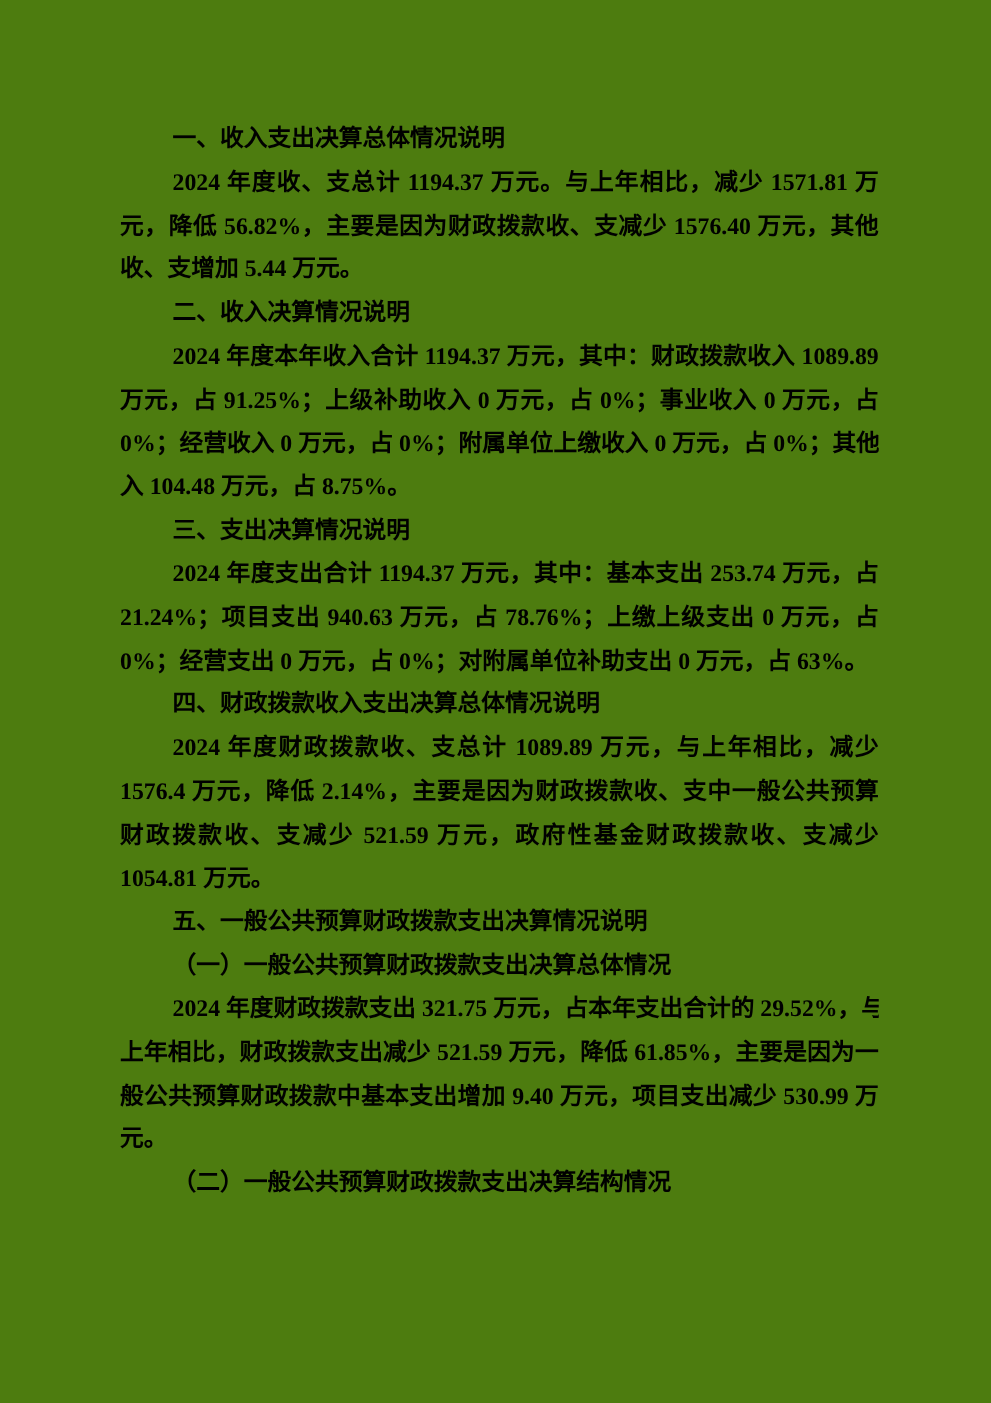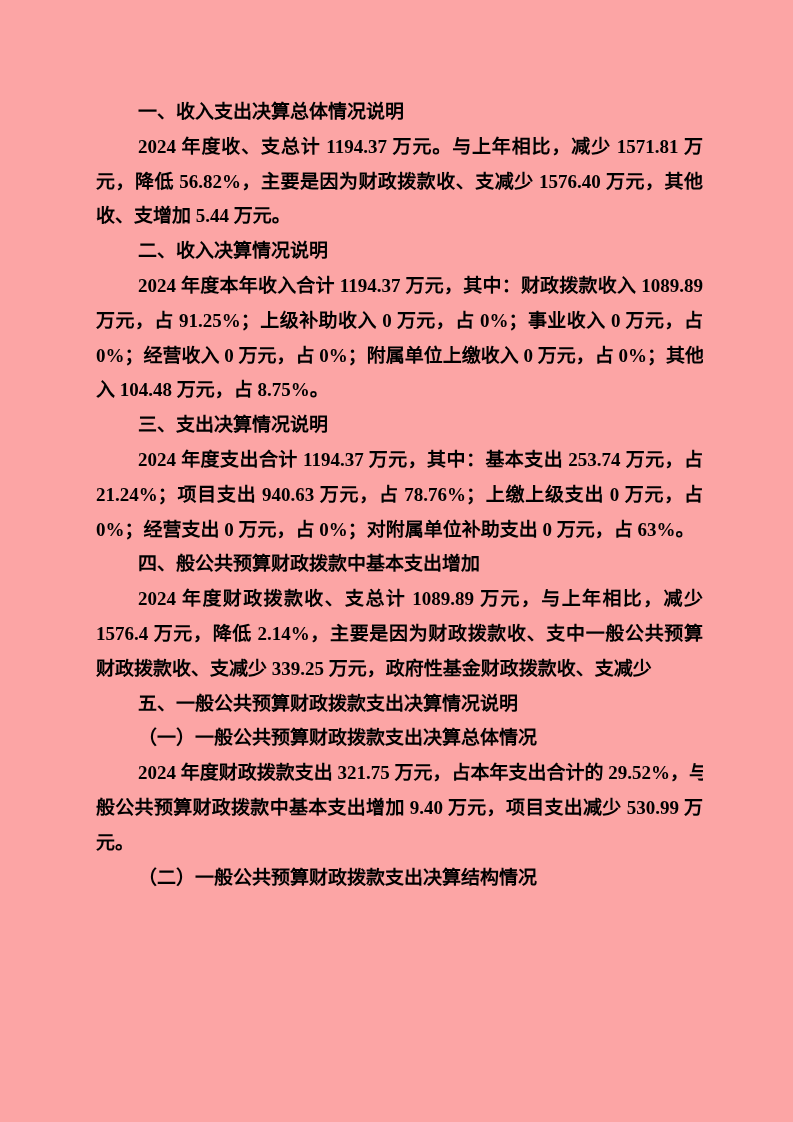--- a/index.html
+++ b/index.html
@@ -5,21 +5,21 @@
 <style>
   html, body {
     margin: 0;
     padding: 0;
     background: #ffffff;
   }
   .page {
     position: relative;
     width: 793px;
     height: 1122px;
-    background: #fca5a5;
+    background: #4d7c0f;
     color: #000000;
     box-sizing: border-box;
     padding: 95px 90px 0 96px;
     overflow: hidden;
     font-family: "Liberation Serif", "DejaVu Serif", serif;
   }
   .doc {
     width: 607px;
   }
   
@@ -71,28 +71,30 @@
         <div class="line">万元，占 91.25%；上级补助收入 0 万元，占 0%；事业收入 0 万元，占</div>
         <div class="line">0%；经营收入 0 万元，占 0%；附属单位上缴收入 0 万元，占 0%；其他收</div>
         <div class="line">入 104.48 万元，占 8.75%。</div>
       </div>
       <div class="h lvl1">三、支出决算情况说明</div>
       <div class="para">
         <div class="line">2024 年度支出合计 1194.37 万元，其中：基本支出 253.74 万元，占</div>
         <div class="line">21.24%；项目支出 940.63 万元，占 78.76%；上缴上级支出 0 万元，占</div>
         <div class="line">0%；经营支出 0 万元，占 0%；对附属单位补助支出 0 万元，占 63%。</div>
       </div>
-      <div class="h lvl1">四、般公共预算财政拨款中基本支出增加</div>
+      <div class="h lvl1">四、财政拨款收入支出决算总体情况说明</div>
       <div class="para">
         <div class="line">2024 年度财政拨款收、支总计 1089.89 万元，与上年相比，减少</div>
         <div class="line">1576.4 万元，降低 2.14%，主要是因为财政拨款收、支中一般公共预算</div>
-        <div class="line">财政拨款收、支减少 339.25 万元，政府性基金财政拨款收、支减少</div>
+        <div class="line">财政拨款收、支减少 521.59 万元，政府性基金财政拨款收、支减少</div>
+        <div class="line">1054.81 万元。</div>
       </div>
       <div class="h lvl1">五、一般公共预算财政拨款支出决算情况说明</div>
       <div class="h lvl2">（一）一般公共预算财政拨款支出决算总体情况</div>
       <div class="para">
         <div class="line">2024 年度财政拨款支出 321.75 万元，占本年支出合计的 29.52%，与</div>
+        <div class="line">上年相比，财政拨款支出减少 521.59 万元，降低 61.85%，主要是因为一</div>
         <div class="line">般公共预算财政拨款中基本支出增加 9.40 万元，项目支出减少 530.99 万</div>
         <div class="line">元。</div>
       </div>
       <div class="h lvl2">（二）一般公共预算财政拨款支出决算结构情况</div>
     </section>
 </main>
 
 </body></html>

